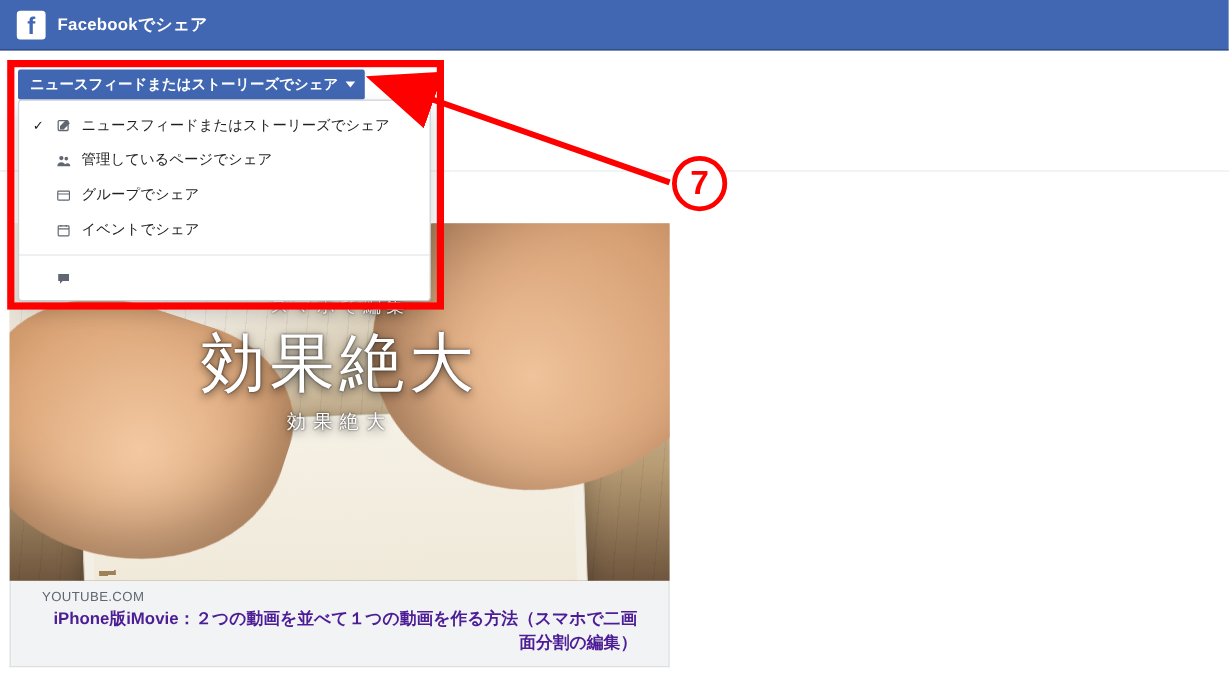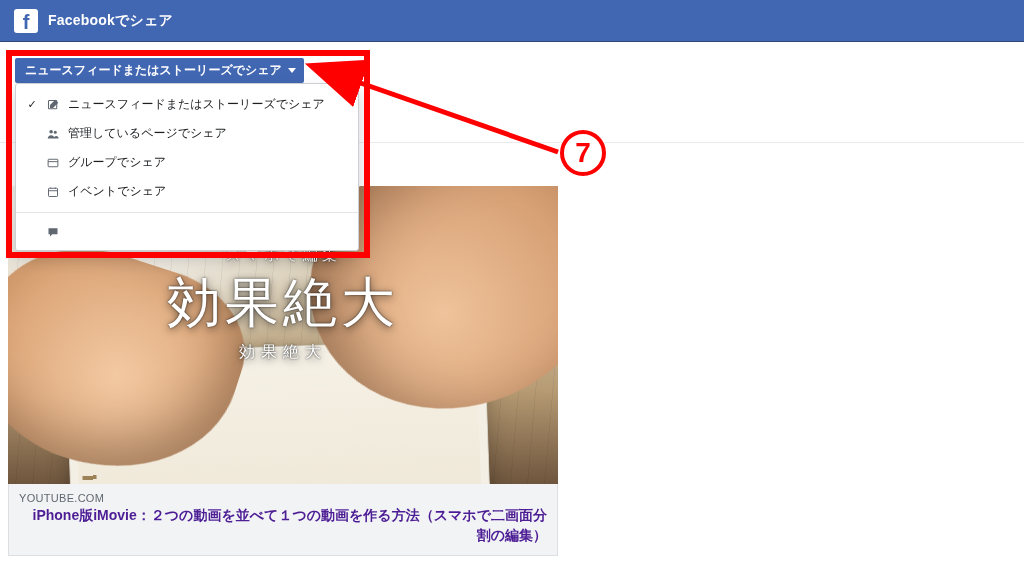--- a/index.html
+++ b/index.html
@@ -153,21 +153,21 @@
     padding-top:60px;
     color:#fff;
     text-shadow:0 2px 8px rgba(0,0,0,.6), 0 0 2px rgba(0,0,0,.8);
   }
   .ov-small{ font-size:15px; letter-spacing:4px; }
   .ov-big{ font-size:54px; font-weight:400; letter-spacing:4px; margin-top:2px; font-family:"Yu Mincho","Hiragino Mincho ProN",serif;}
   .ov-sub{ font-size:16px; letter-spacing:6px; margin-top:2px; font-family:"Yu Mincho","Hiragino Mincho ProN",serif;}
 
   .card-meta{
     background:#f2f3f5;
-    padding:8px 10px 10px;
+    padding:8px 26px 10px;
     border:1px solid #dddfe2;
     border-top:none;
   }
   .card-domain{ font-size:11px; color:#606770; letter-spacing:.3px; }
   .card-title{ font-size:14px; font-weight:700; color:#4c1d95; margin-top:2px; line-height:1.4;text-align:right; }
 
   
   .ico{width:12px;height:12px;display:block}
 </style>
 </head>

